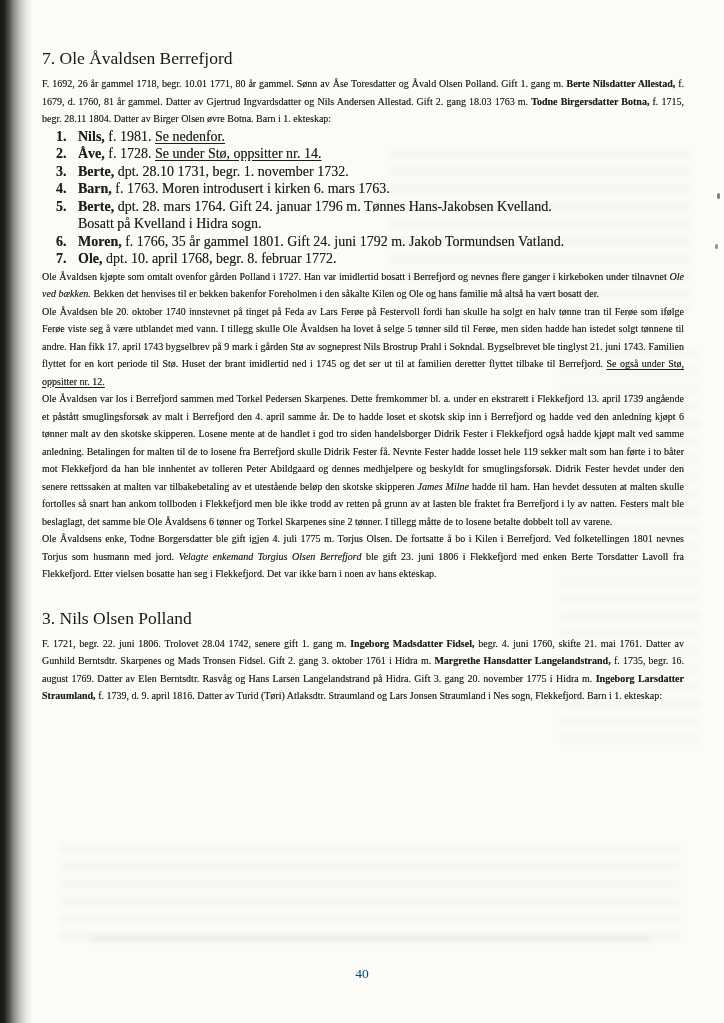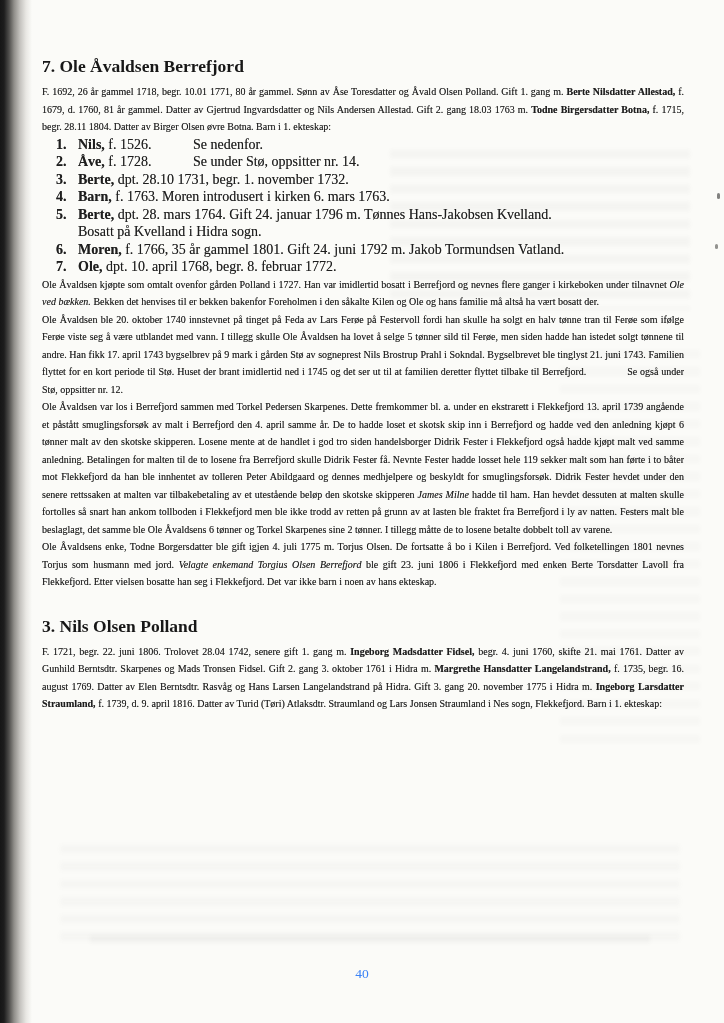--- a/index.html
+++ b/index.html
@@ -16,39 +16,39 @@
     position: absolute; left: 0; top: 0; bottom: 0; width: 32px; z-index: 3;
     background: linear-gradient(to right,
       #161616 0px, #1d1d1d 4px, #4f4e4c 9px, #8f8d89 14px,
       #c4c2be 20px, #e8e7e3 26px, rgba(251,251,248,0) 32px);
     pointer-events: none;
   }
   .content {
     position: absolute; left: 42px; top: 44px; width: 642px; z-index: 2;
   }
   h1.sec-heading {
-    font-size: 17.5px; font-weight: bold; margin: 12px 0 7px 0; line-height: 1.15;
+    font-size: 17.5px; font-weight: normal; margin: 4px 0 7px 0; line-height: 1.15;
     color: #171717;
   }
   h1.sec-heading.second { margin-top: 25px; }
   p.body-par {
     font-size: 10px; line-height: 17.5px; margin: 0; text-align: justify;
     text-shadow: 0 0 0.35px rgba(30,30,30,0.55);
   }
   .child-list { font-size: 14px; line-height: 17.5px; }
   .li-row { display: flex; text-shadow: 0 0 0.35px rgba(30,30,30,0.55); }
   .li-num { flex: 0 0 auto; width: 22px; margin-left: 14px; font-weight: bold; }
   .li-text { flex: 1 1 auto; }
   .li-label { margin-left: 14px; }
   .b { font-weight: bold; }
   .i { font-style: italic; }
-  .u { text-underline-offset: 2px; margin-left: 38px; }
+  .u { text-decoration: underline; text-underline-offset: 2px; }
   .page-number {
     position: absolute; left: 0; right: 0; top: 966px; z-index: 2;
-    text-align: center; font-size: 13.5px; color: #3b82f6;
+    text-align: center; font-size: 13.5px; color: #0c4a6e;
   }
   .bleed {
     position: absolute; z-index: 1; pointer-events: none;
     background: repeating-linear-gradient(to bottom,
       rgba(110,110,108,0.10) 0px, rgba(110,110,108,0.10) 8px,
       rgba(110,110,108,0) 8px, rgba(110,110,108,0) 17.5px);
     filter: blur(2px); opacity: 0.45;
   }
   .bleed-a { left: 390px; top: 150px; width: 300px; height: 160px; }
   .bleed-b { left: 560px; top: 350px; width: 140px; height: 400px; opacity: 0.3; }
@@ -73,21 +73,21 @@
 
   <div class="content">
 
     <h1 class="sec-heading">7. Ole Åvaldsen Berrefjord</h1>
 
     <p class="body-par"><span>F. 1692, 26 år gammel 1718, begr. 10.01 1771, 80 år gammel. Sønn av Åse Toresdatter og Åvald Olsen Polland. Gift 1. gang m. </span><span class="b">Berte Nilsdatter Allestad,</span><span> f. 1679, d. 1760, 81 år gammel. Datter av Gjertrud Ingvardsdatter og Nils Andersen Allestad. Gift 2. gang 18.03 1763 m. </span><span class="b">Todne Birgersdatter Botna,</span><span> f. 1715, begr. 28.11 1804. Datter av Birger Olsen øvre Botna. Barn i 1. ekteskap:</span></p>
 
     <div class="child-list">
       <div class="li-row">
         <span class="li-num">1.</span>
-        <span class="li-text"><span class="b">Nils,</span><span> f. 1526. </span><span class="u">Se nedenfor.</span></span>
+        <span class="li-text"><span class="b">Nils,</span><span> f. 1981. </span><span class="u">Se nedenfor.</span></span>
       </div>
       <div class="li-row">
         <span class="li-num">2.</span>
         <span class="li-text"><span class="b">Åve,</span><span> f. 1728. </span><span class="u">Se under Stø, oppsitter nr. 14.</span></span>
       </div>
       <div class="li-row">
         <span class="li-num">3.</span>
         <span class="li-text"><span class="b">Berte,</span><span> dpt. 28.10 1731, begr. 1. november 1732.</span></span>
       </div>
       <div class="li-row">

